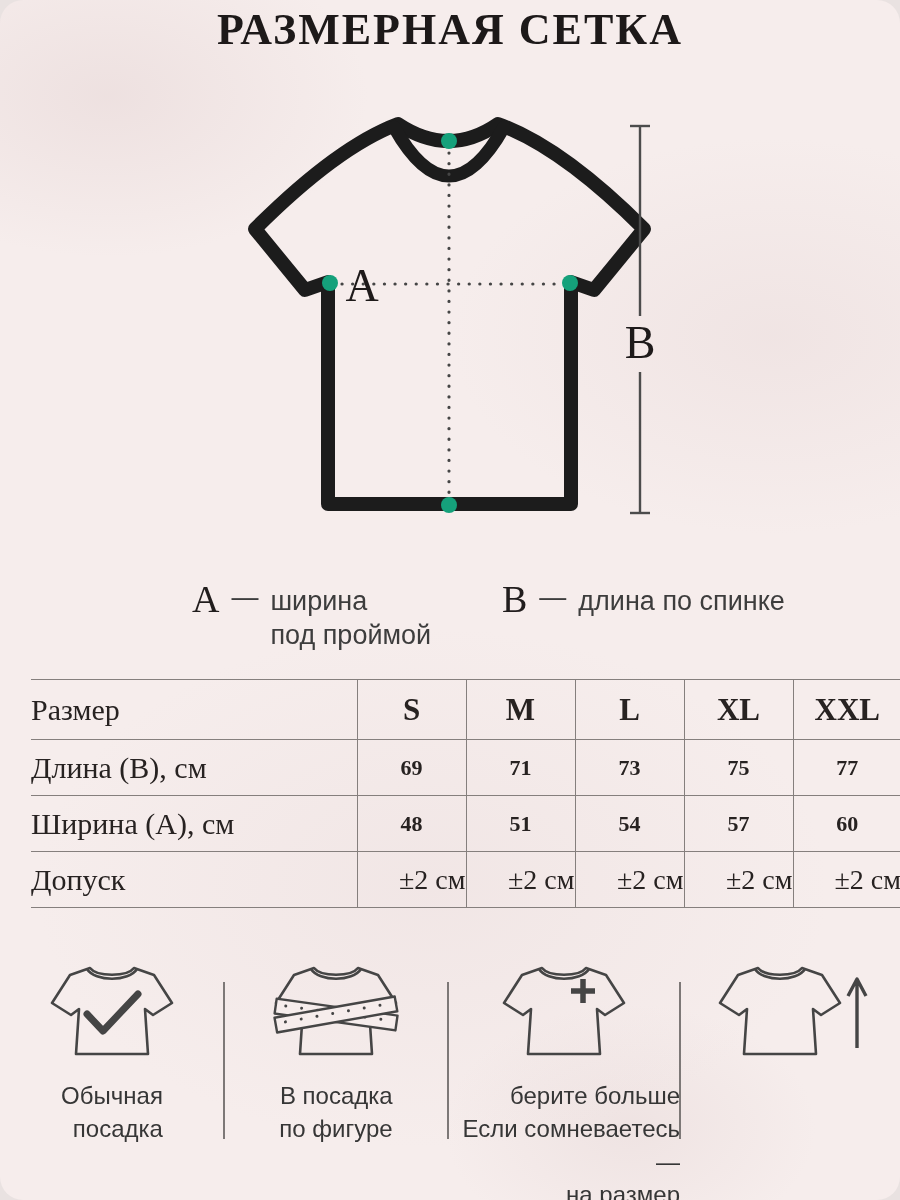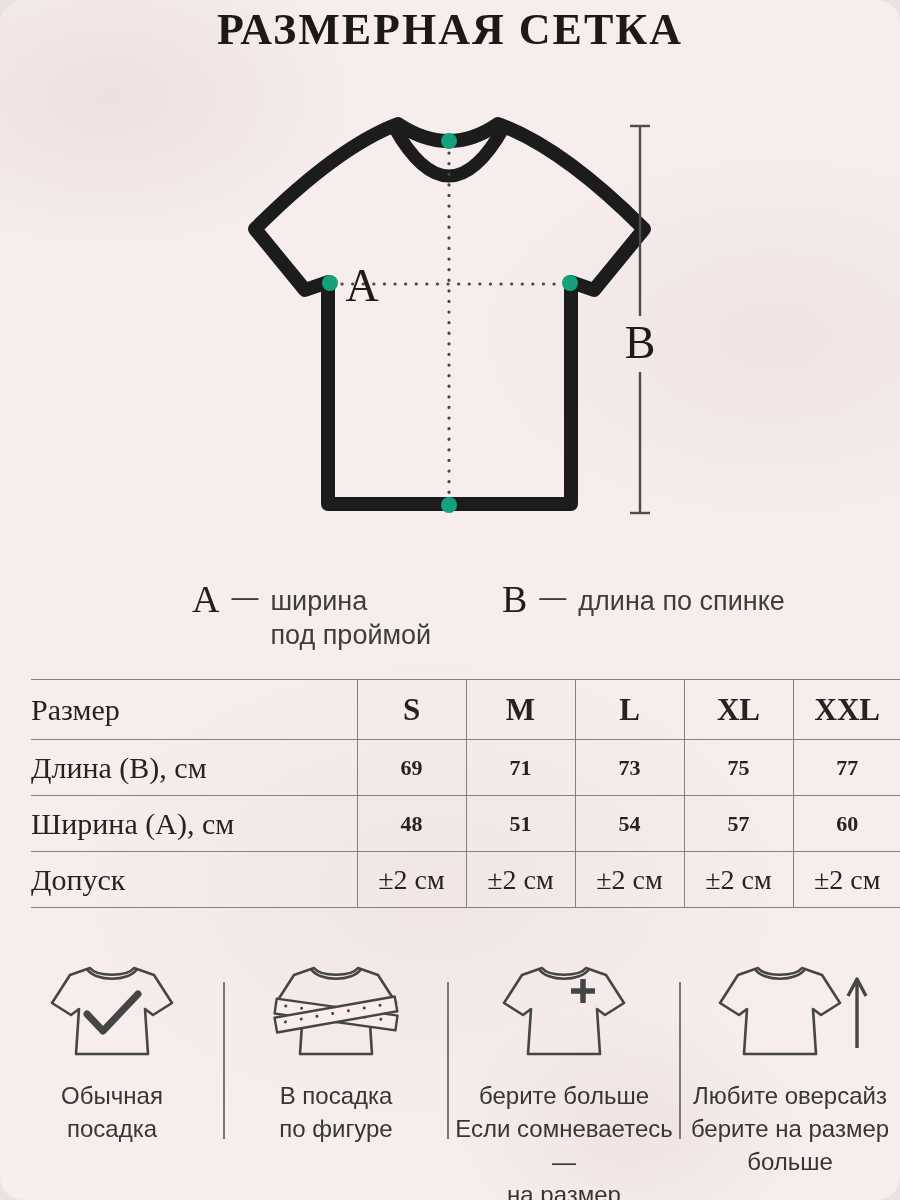--- a/index.html
+++ b/index.html
@@ -42,31 +42,31 @@
     border-top:1.6px solid #857f7d; border-left:1.6px solid #857f7d;
     padding:0; vertical-align:middle;
   }
   .size-table tr > *:first-child { border-left:none; }
   .size-table tr:last-child > * { border-bottom:1.6px solid #857f7d; }
   .size-table tr { height:56px; }
   .size-table tr.head-row { height:60px; }
   .row-label { text-align:left; font-weight:normal; font-size:30px; padding-left:14px; }
   .size-head { text-align:center; font-size:31px; font-weight:600; }
   .val-cell  { text-align:center; font-size:22px; font-weight:600; }
-  .tol-cell  { text-align:center; font-size:28px; font-weight:normal; }
+  .tol-cell  { text-align:right; font-size:28px; font-weight:normal; }
 
   
   .fit-guide { position:absolute; top:958px; left:0; width:900px; display:flex; }
   .fit-cell { display:flex; flex-direction:column; align-items:center; }
   .fit-cell.c1 { width:224px; }
   .fit-cell.c2 { width:224px; }
   .fit-cell.c3 { width:232px; }
   .fit-cell.c4 { width:220px; }
   .fit-icon svg { display:block; }
-  .fit-label { margin-top:16px; text-align:center; font-size:24px; line-height:33px; color:#363636; }
+  .fit-label { margin-top:16px; text-align:right; font-size:24px; line-height:33px; color:#363636; }
   .fit-label span { display:block; }
   .guide-divider { position:absolute; top:982px; height:157px; width:2px; background:#7d7877; }
   .gd1 { left:223px; } .gd2 { left:447px; } .gd3 { left:679px; }
 </style>
 </head>
 <body>
 
 <div class="page">
 
   <h1 class="title">РАЗМЕРНАЯ СЕТКА</h1>
@@ -233,25 +233,20 @@
     <div class="fit-cell c4">
       <span class="fit-icon">
         <svg width="170" height="105" viewBox="0 0 170 105">
           <g fill="none" stroke="#454545" stroke-width="2.6" stroke-linejoin="round">
             <path d="M 53 10 L 33 17 L 15 45 L 34 57 L 42 51 L 39 96 L 111 96 L 108 51 L 116 57 L 135 45 L 117 17 L 97 10 C 90 19 60 19 53 10 Z"></path>
             <path d="M 50 11 C 58 24 92 24 100 11"></path>
             <path d="M 152 90 L 152 24 M 143 38 L 152 21 L 161 38" stroke-width="3.4"></path>
           </g>
         </svg>
       </span>
-      <div class="fit-label">
-        <span>Любите оверсайз</span>
-        <span>берите на размер</span>
-        <span>больше</span>
-      </div>
     </div>
 
   </div>
 
   <div class="guide-divider gd1"></div>
   <div class="guide-divider gd2"></div>
   <div class="guide-divider gd3"></div>
 
 </div>
 

